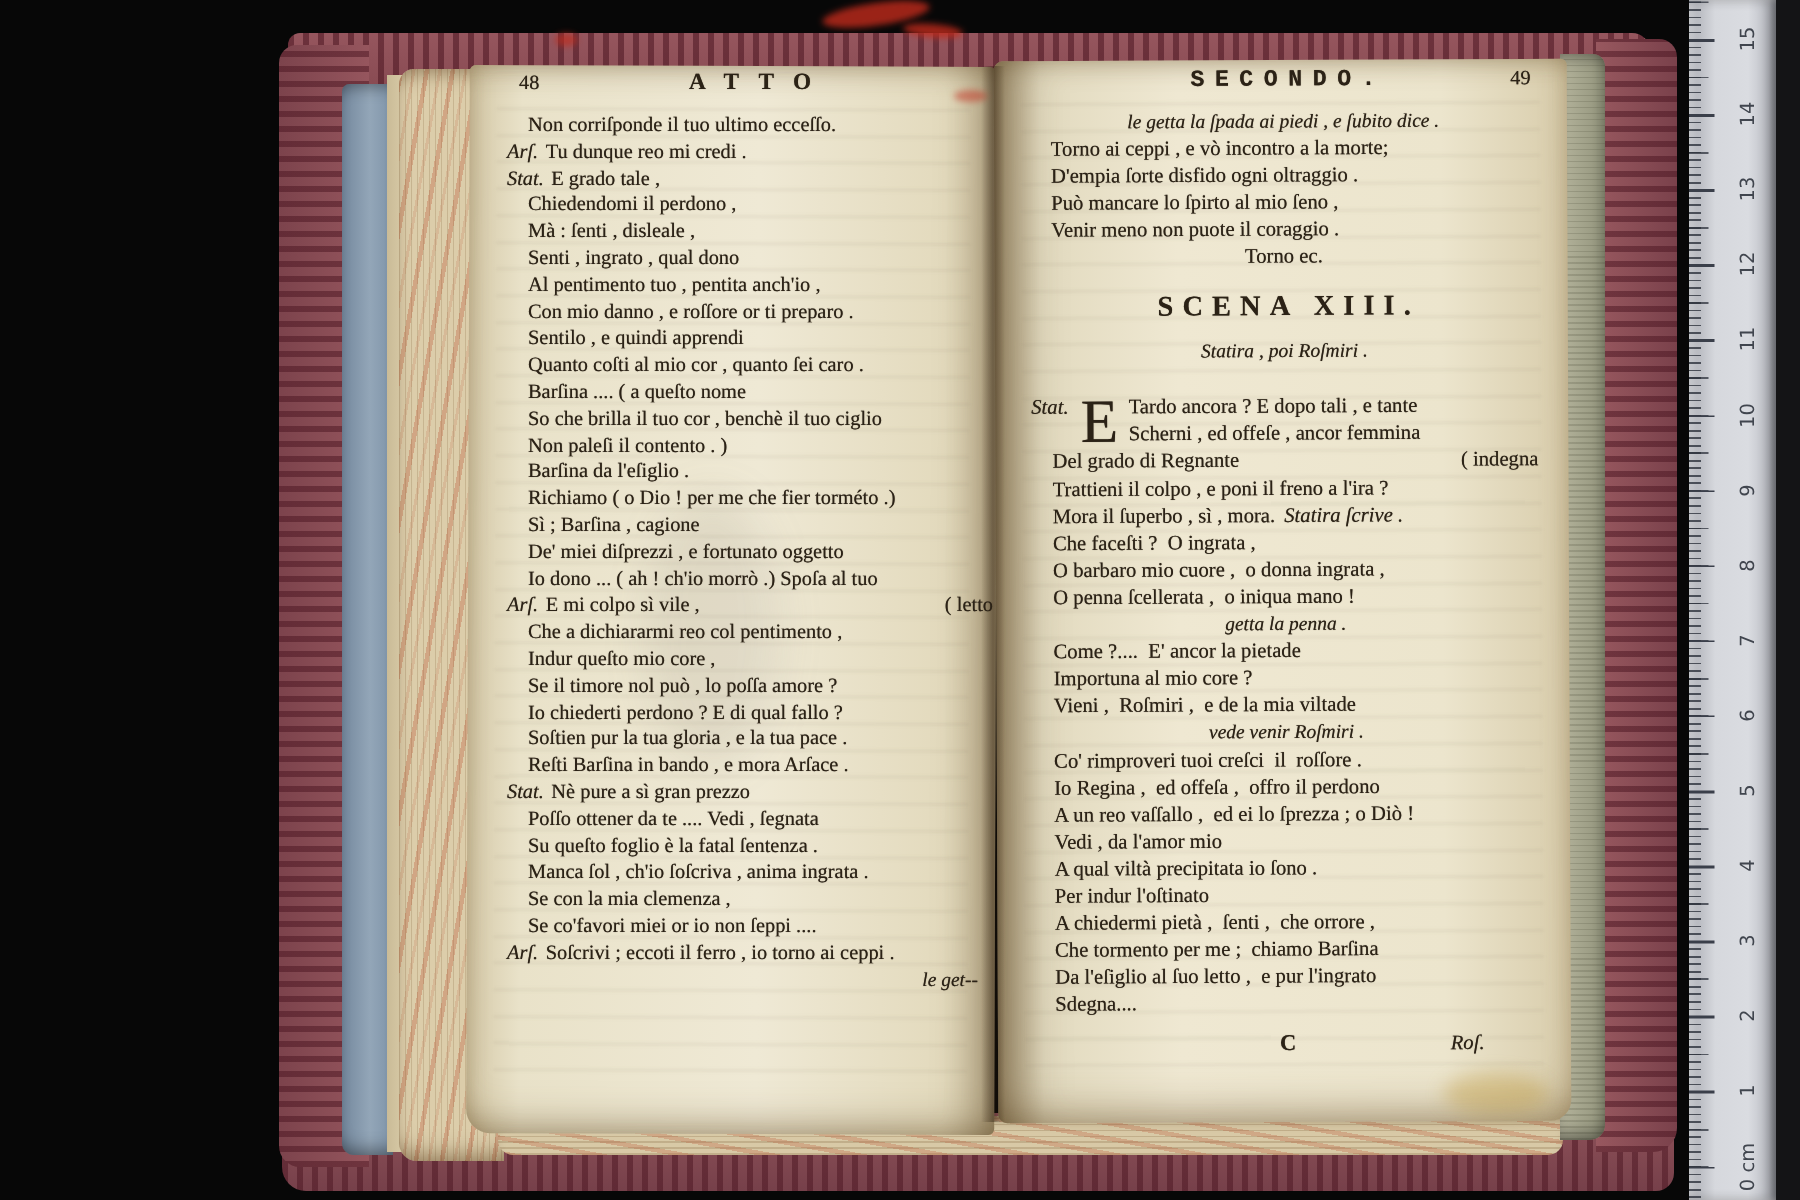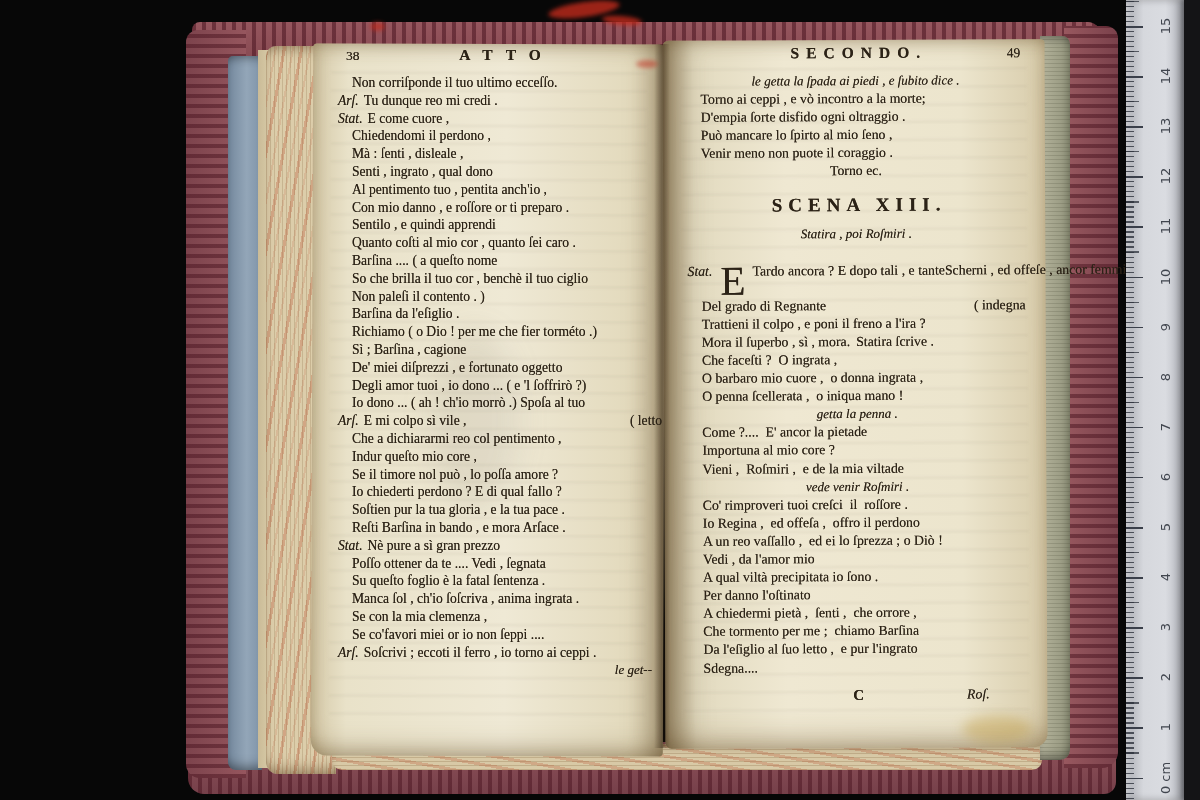--- a/index.html
+++ b/index.html
@@ -79,35 +79,35 @@
   
   .textblock{position:absolute;color:#2b2216;text-shadow:0 0 .5px rgba(43,34,22,.75);}
   .text-left{left:338px;top:46px;width:324px;font-size:13.6px;line-height:17.8px;}
   .text-right{left:688px;top:44px;width:338px;font-size:13.8px;line-height:18.1px;transform:rotate(-.3deg);}
   .pg-header{display:grid;grid-template-columns:1fr auto 1fr;align-items:baseline;height:22px;margin-bottom:6px;}
   .pg-header .num{font-size:13.5px;}
   .pg-header .num.left{justify-self:start;padding-left:8px;}
   .pg-header .num.right{justify-self:end;padding-right:4px;}
   .pg-header .title{justify-self:center;font-weight:bold;font-size:15.5px;}
   .title-atto{letter-spacing:13px;padding-left:13px;}
-  .title-secondo{letter-spacing:7px;padding-left:7px;}
+  .title-secondo{letter-spacing:7px;padding-left:7px;font-family:Liberation Mono, monospace;}
   .line{display:flex;white-space:pre;padding-left:14px;}
   .line .t{white-space:pre;}
   .line.labeled{padding-left:0;}
   .speaker{font-style:italic;padding-right:5px;}
   .rfrag{margin-left:auto;}
-  .ti{padding-left:6px;}
+  .ti{font-style:italic;padding-left:6px;}
   .line.sd{justify-content:center;font-style:italic;font-size:13px;padding-left:0;}
   .line.ctr{justify-content:center;padding-left:0;}
   .line.heading{justify-content:center;font-size:19px;letter-spacing:6px;line-height:22px;
     margin:13px 0 9px;padding-left:6px;font-weight:bold;}
   .line.chars{margin-top:2px;margin-bottom:19px;}
   .caprow{align-items:flex-start;}
   .dropcap{font-size:41px;line-height:33px;padding:2px 7px 0 3px;}
-  .capblock{display:flex;flex-direction:row;justify-content:flex-end;}
+  .capblock{display:flex;flex-direction:column;justify-content:flex-end;}
   .capline{line-height:18.4px;white-space:pre;}
   .catchword-row{display:flex;justify-content:flex-end;font-style:italic;font-size:13px;padding-right:10px;}
   .footer-row{display:grid;grid-template-columns:1fr auto 1fr;margin-top:9px;}
   .sig{justify-self:center;font-size:15px;font-weight:bold;}
   .catch-right{justify-self:end;font-style:italic;padding-right:38px;}
 
   
   .ruler{position:absolute;left:1126px;top:0;width:58px;height:800px;
     background:linear-gradient(90deg,#a9abb2,#d6d8dd 30%,#dadce1 68%,#bcbec5 92%,#8f9198);
     box-shadow:inset -5px 0 7px rgba(0,0,0,.3),inset 3px 0 4px rgba(255,255,255,.4);}
@@ -145,43 +145,42 @@
 
   <div class="stain stain-yellow"></div>
   <div class="stain stain-grey"></div>
   <div class="redmark redmark-1"></div>
   <div class="redmark redmark-2"></div>
   <div class="redmark redmark-3"></div>
   <div class="redmark redmark-4"></div>
 
   <div class="textblock text-left">
     <div class="pg-header">
-      <span class="num left">38</span>
+      <span class="num left">48</span>
       <span class="title title-atto">ATTO</span>
       <span></span>
     </div>
     <div class="lines">
         <div class="line"><span class="t">Non corriſponde il tuo ultimo ecceſſo.</span></div>
         <div class="line labeled"><span class="speaker">Arſ.</span><span class="t">Tu dunque reo mi credi .</span></div>
-        <div class="line labeled"><span class="speaker">Stat.</span><span class="t">E come cuore ,</span></div>
+        <div class="line labeled"><span class="speaker">Stat.</span><span class="t">E grado tale ,</span></div>
         <div class="line"><span class="t">Chiedendomi il perdono ,</span></div>
         <div class="line"><span class="t">Mà : ſenti , disleale ,</span></div>
         <div class="line"><span class="t">Senti , ingrato , qual dono</span></div>
         <div class="line"><span class="t">Al pentimento tuo , pentita anch'io ,</span></div>
         <div class="line"><span class="t">Con mio danno , e roſſore or ti preparo .</span></div>
         <div class="line"><span class="t">Sentilo , e quindi apprendi</span></div>
         <div class="line"><span class="t">Quanto coſti al mio cor , quanto ſei caro .</span></div>
         <div class="line"><span class="t">Barſina .... ( a queſto nome</span></div>
         <div class="line"><span class="t">So che brilla il tuo cor , benchè il tuo ciglio</span></div>
         <div class="line"><span class="t">Non paleſi il contento . )</span></div>
         <div class="line"><span class="t">Barſina da l'eſiglio .</span></div>
         <div class="line"><span class="t">Richiamo ( o Dio ! per me che fier torméto .)</span></div>
         <div class="line"><span class="t">Sì ; Barſina , cagione</span></div>
         <div class="line"><span class="t">De' miei diſprezzi , e fortunato oggetto</span></div>
-        <div class="line"><span class="t">Degli amor tuoi , io dono ... ( e 'l ſoffrirò ?)</span></div>
         <div class="line"><span class="t">Io dono ... ( ah ! ch'io morrò .) Spoſa al tuo</span></div>
         <div class="line labeled"><span class="speaker">Arſ.</span><span class="t">E mi colpo sì vile ,</span><span class="rfrag">( letto</span></div>
         <div class="line"><span class="t">Che a dichiararmi reo col pentimento ,</span></div>
         <div class="line"><span class="t">Indur queſto mio core ,</span></div>
         <div class="line"><span class="t">Se il timore nol può , lo poſſa amore ?</span></div>
         <div class="line"><span class="t">Io chiederti perdono ? E di qual fallo ?</span></div>
         <div class="line"><span class="t">Soſtien pur la tua gloria , e la tua pace .</span></div>
         <div class="line"><span class="t">Reſti Barſina in bando , e mora Arſace .</span></div>
         <div class="line labeled"><span class="speaker">Stat.</span><span class="t">Nè pure a sì gran prezzo</span></div>
         <div class="line"><span class="t">Poſſo ottener da te .... Vedi , ſegnata</span></div>
@@ -219,21 +218,21 @@
         <div class="line sd"><span class="t">getta la penna .</span></div>
         <div class="line"><span class="t">Come ?....  E' ancor la pietade</span></div>
         <div class="line"><span class="t">Importuna al mio core ?</span></div>
         <div class="line"><span class="t">Vieni ,  Roſmiri ,  e de la mia viltade</span></div>
         <div class="line sd"><span class="t">vede venir Roſmiri .</span></div>
         <div class="line"><span class="t">Co' rimproveri tuoi creſci  il  roſſore .</span></div>
         <div class="line"><span class="t">Io Regina ,  ed offeſa ,  offro il perdono</span></div>
         <div class="line"><span class="t">A un reo vaſſallo ,  ed ei lo ſprezza ; o Diò !</span></div>
         <div class="line"><span class="t">Vedi , da l'amor mio</span></div>
         <div class="line"><span class="t">A qual viltà precipitata io ſono .</span></div>
-        <div class="line"><span class="t">Per danno l'oſtinato</span></div>
+        <div class="line"><span class="t">Per indur l'oſtinato</span></div>
         <div class="line"><span class="t">A chiedermi pietà ,  ſenti ,  che orrore ,</span></div>
         <div class="line"><span class="t">Che tormento per me ;  chiamo Barſina</span></div>
         <div class="line"><span class="t">Da l'eſiglio al ſuo letto ,  e pur l'ingrato</span></div>
         <div class="line"><span class="t">Sdegna....</span></div>
       </div>
     <div class="footer-row">
       <span></span>
       <span class="sig">C</span>
       <span class="catch-right">Roſ.</span>
     </div>

